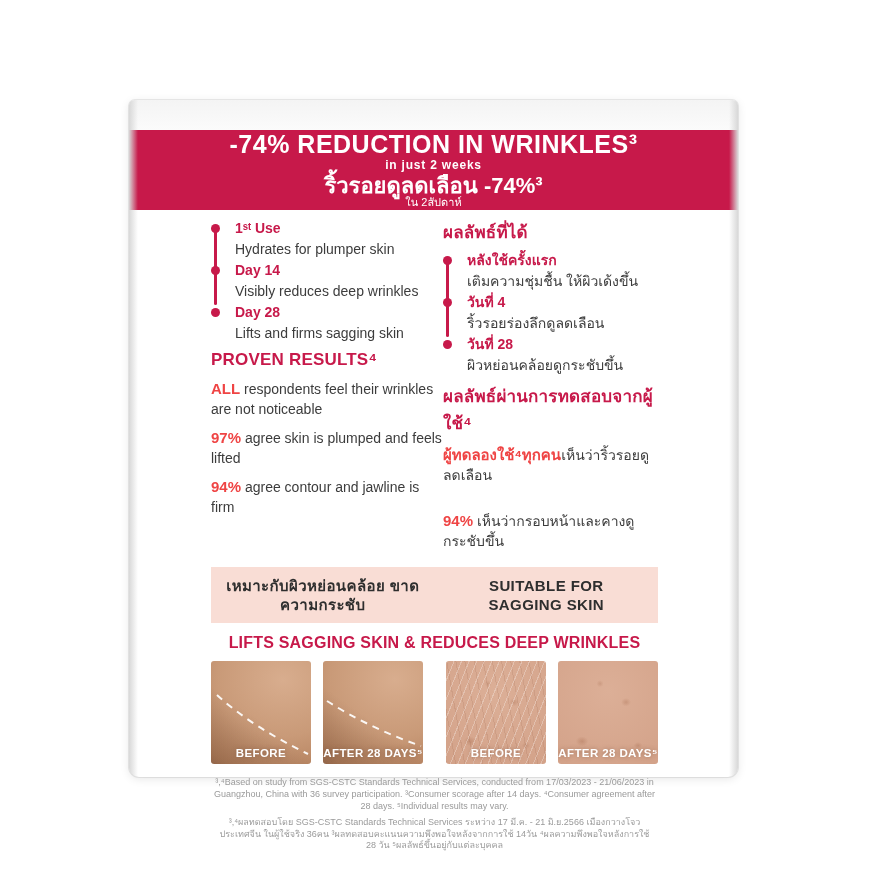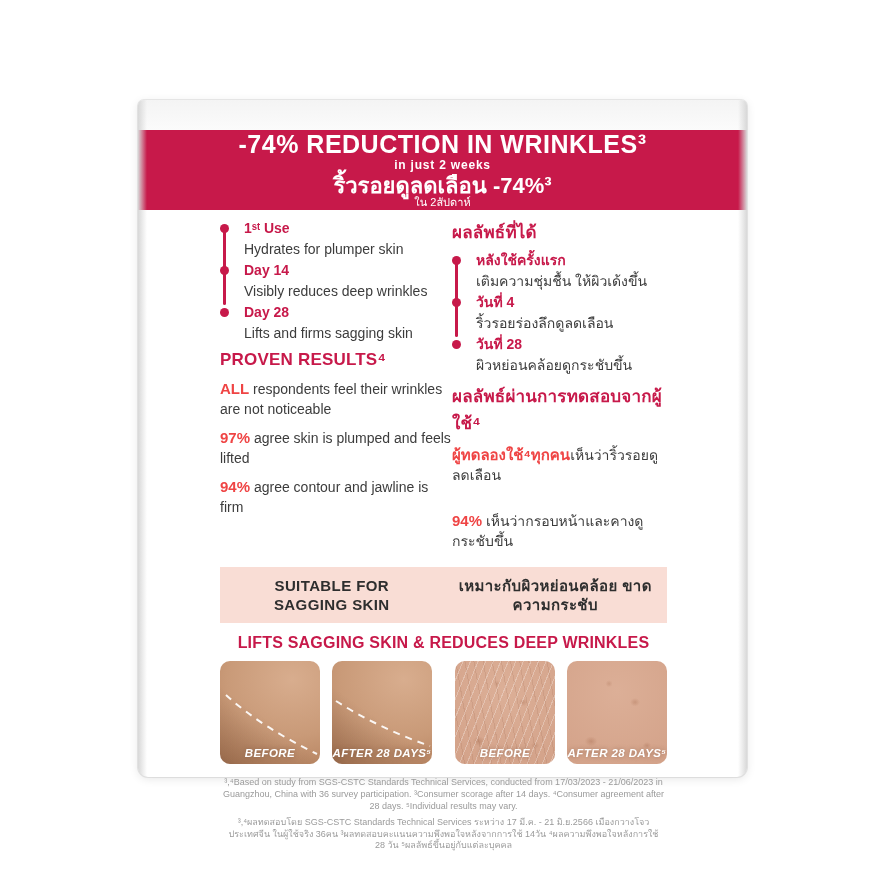--- a/index.html
+++ b/index.html
@@ -2,21 +2,21 @@
 <html><head>
 <meta charset="utf-8">
 <style>
   html,body{margin:0;padding:0;}
   body{
     width:880px;height:880px;background:#ffffff;overflow:hidden;position:relative;
     font-family:"Liberation Sans","DejaVu Sans",sans-serif;
     -webkit-font-smoothing:antialiased;
   }
   .panel{
-    position:absolute;left:138px;top:100px;width:609px;height:677px;
+    position:absolute;left:129px;top:100px;width:609px;height:677px;
     background:#ffffff;border-radius:6px 6px 10px 10px;
     box-shadow:0 2px 10px rgba(0,0,0,0.10), 0 0 0 1px #ececec;
   }
   .panel::before{ 
     content:"";position:absolute;left:0;top:0;bottom:0;width:9px;
     background:linear-gradient(to right,#d8d8d8,rgba(255,255,255,0));
     border-radius:6px 0 0 10px;pointer-events:none;z-index:5;
   }
   .panel::after{ 
     content:"";position:absolute;right:0;top:0;bottom:0;width:9px;
@@ -67,21 +67,21 @@
   .suit-text{font-weight:bold;color:#2e2e2e;font-size:15px;line-height:1.3;text-align:center;letter-spacing:0.4px;}
   .suit-text.en{max-width:165px;}
   .suit-text.th{max-width:215px;}
 
   .benefit{
     margin-top:11px;text-align:center;color:#c7194a;font-weight:bold;
     font-size:16px;letter-spacing:0.2px;white-space:nowrap;
   }
   .photos{margin-top:9px;display:flex;}
   .photo{
-    position:relative;width:100px;height:103px;border-radius:10px;overflow:hidden;flex-shrink:0;font-style:italic;
+    position:relative;width:100px;height:103px;border-radius:3px;overflow:hidden;flex-shrink:0;
   }
   .photo + .photo{margin-left:12px;}
   .photo.pair-gap{margin-left:23px;}
   .photo-label{
     position:absolute;left:0;right:0;bottom:5px;text-align:center;color:#ffffff;
     font-weight:bold;font-size:11.5px;letter-spacing:0.4px;
     text-shadow:0 0 4px rgba(120,80,60,0.55);white-space:nowrap;
   }
   .ph-jaw{
     background:
@@ -174,24 +174,24 @@
         <div class="proven">
           <div class="sec-heading">ผลลัพธ์ผ่านการทดสอบจากผู้ใช้⁴</div>
           <p class="stat"><span class="hl">ผู้ทดลองใช้⁴ทุกคน</span><span>เห็นว่าริ้วรอยดูลดเลือน</span></p>
           <p class="stat stat-th-gap"><span class="hl">94%</span><span> เห็นว่ากรอบหน้าและคางดูกระชับขึ้น</span></p>
         </div>
       </div>
     </div>
 
     <div class="suit-box">
       <div class="suit-half">
+        <div class="suit-text th">เหมาะกับผิวหย่อนคล้อย ขาดความกระชับ</div>
+      </div>
+      <div class="suit-half">
         <div class="suit-text en">SUITABLE FOR SAGGING SKIN</div>
-      </div>
-      <div class="suit-half">
-        <div class="suit-text th">เหมาะกับผิวหย่อนคล้อย ขาดความกระชับ</div>
       </div>
     </div>
 
     <div class="benefit">LIFTS SAGGING SKIN &amp; REDUCES DEEP WRINKLES</div>
 
     <div class="photos">
       <div class="photo ph-jaw">
         <svg width="100" height="103" viewBox="0 0 100 103">
           <path d="M6,34 C30,56 62,76 97,93" fill="none" stroke="#ffffff" stroke-width="2" stroke-dasharray="7 6" opacity="0.92"></path>
         </svg>

